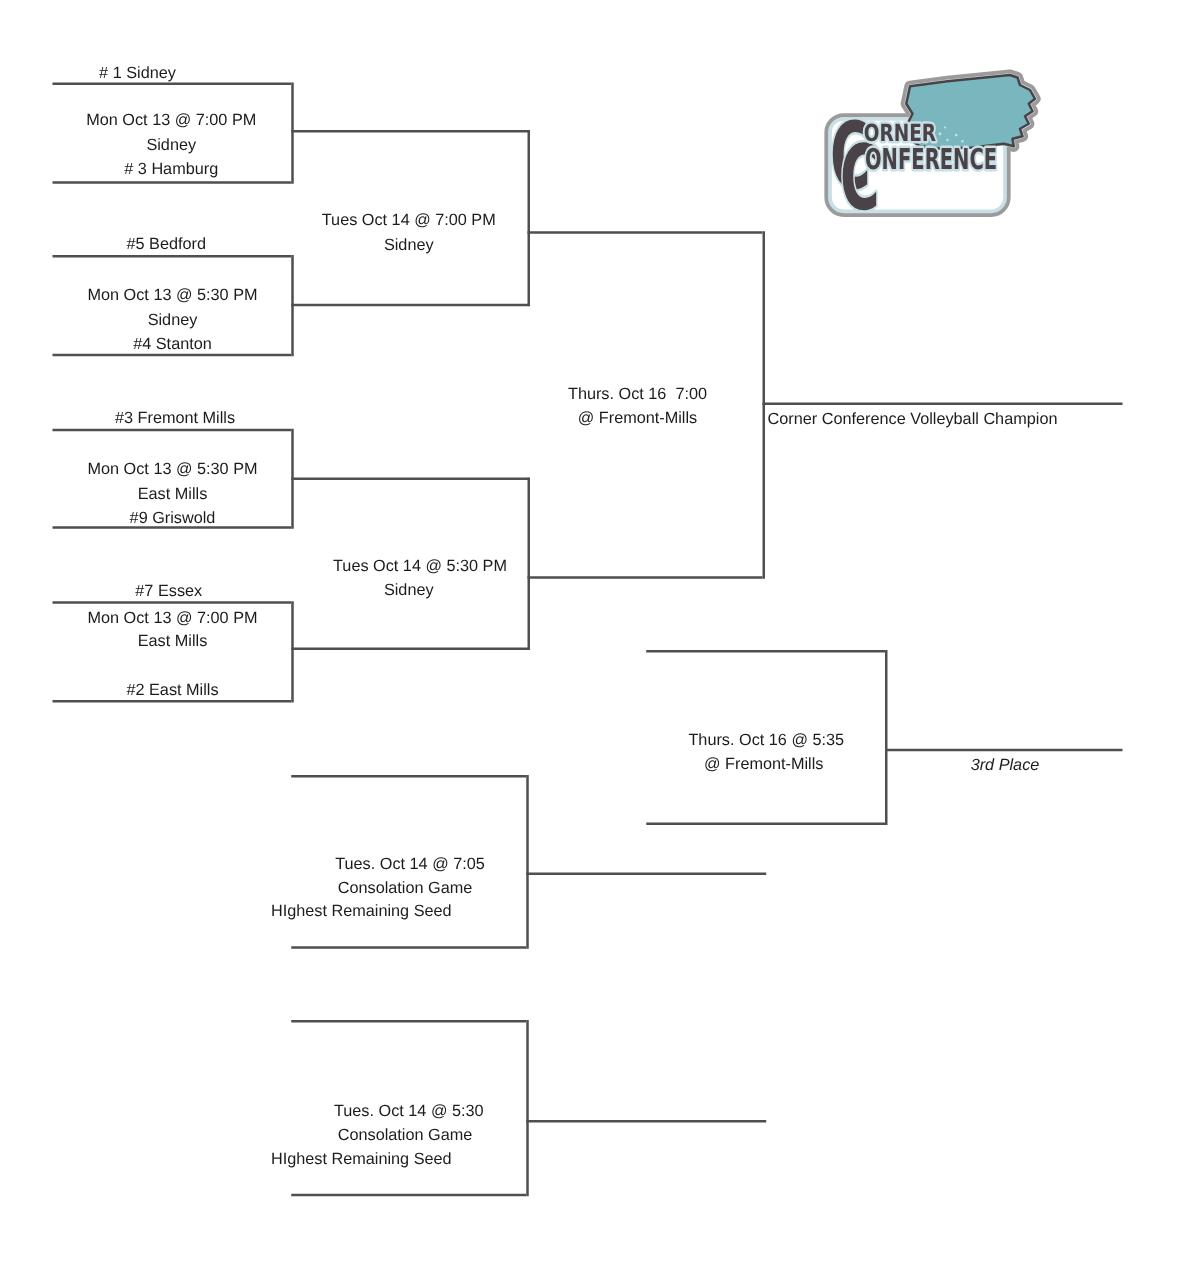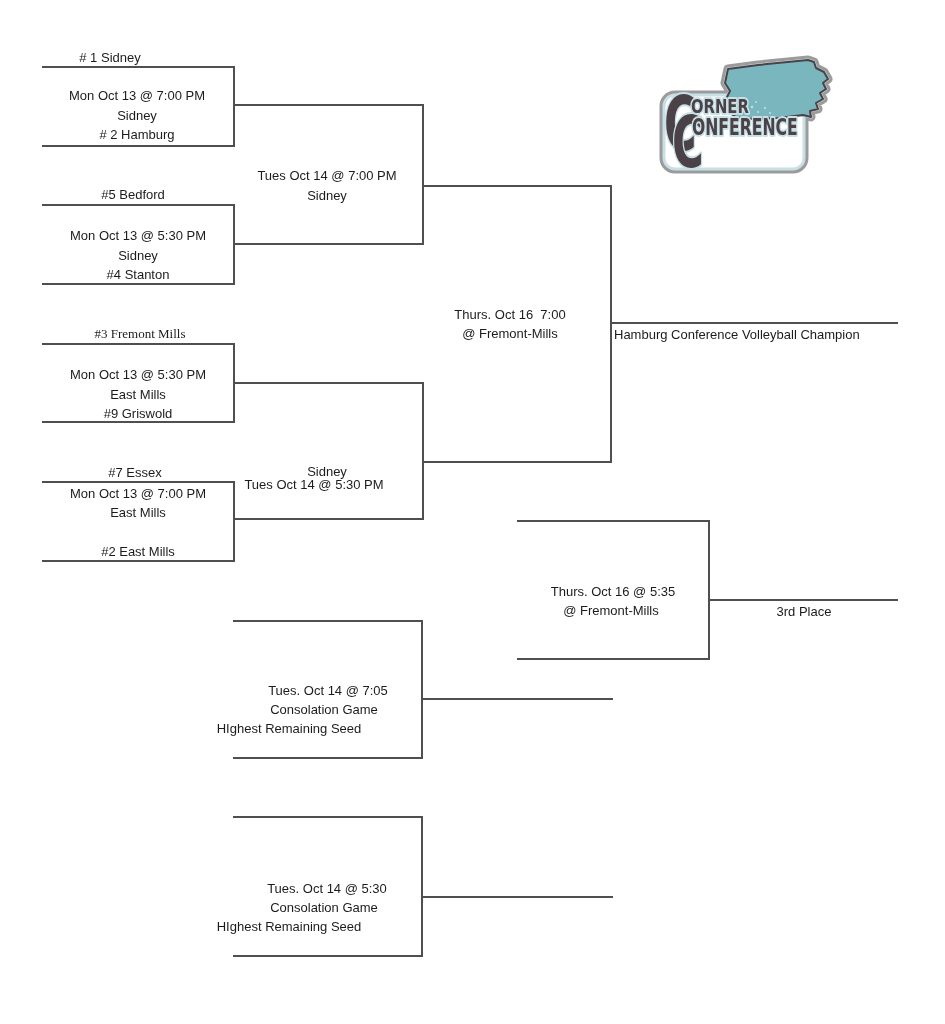--- a/index.html
+++ b/index.html
@@ -70,50 +70,50 @@
   <div class="hl" style="left:421px;top:698px;width:192px;"></div>
 
   <div class="hl" style="left:233px;top:816px;width:188px;"></div>
   <div class="hl" style="left:233px;top:955px;width:188px;"></div>
   <div class="vl" style="left:421px;top:816px;height:140.5px;"></div>
   <div class="hl" style="left:421px;top:896px;width:192px;"></div>
 
   <div class="txt" style="left:110px;top:50px;text-align:right;"># 1 Sidney</div>
   <div class="txt" style="left:137px;top:88px;">Mon Oct 13 @ 7:00 PM</div>
   <div class="txt" style="left:137px;top:108px;">Sidney</div>
-  <div class="txt" style="left:137px;top:127px;"># 2 Hamburg</div>
+  <div class="txt" style="left:137px;top:127px;"># 3 Hamburg</div>
 
   <div class="txt" style="left:133px;top:187px;">#5 Bedford</div>
   <div class="txt" style="left:138px;top:228px;">Mon Oct 13 @ 5:30 PM</div>
   <div class="txt" style="left:138px;top:248px;">Sidney</div>
   <div class="txt" style="left:138px;top:267px;">#4 Stanton</div>
 
   <div class="txt" style="left:327px;top:168px;">Tues Oct 14 @ 7:00 PM</div>
   <div class="txt" style="left:327px;top:188px;">Sidney</div>
 
-  <div class="txt" style="left:140px;top:326px;font-family:Liberation Serif, serif;">#3 Fremont Mills</div>
+  <div class="txt" style="left:140px;top:326px;">#3 Fremont Mills</div>
   <div class="txt" style="left:138px;top:367px;">Mon Oct 13 @ 5:30 PM</div>
   <div class="txt" style="left:138px;top:387px;">East Mills</div>
   <div class="txt" style="left:138px;top:406px;">#9 Griswold</div>
 
-  <div class="txt" style="left:314px;top:445px;margin-top:32px;">Tues Oct 14 @ 5:30 PM</div>
+  <div class="txt" style="left:336px;top:445px;">Tues Oct 14 @ 5:30 PM</div>
   <div class="txt" style="left:327px;top:464px;">Sidney</div>
 
   <div class="txt" style="left:135px;top:465px;">#7 Essex</div>
   <div class="txt" style="left:138px;top:486px;">Mon Oct 13 @ 7:00 PM</div>
   <div class="txt" style="left:138px;top:505px;">East Mills</div>
   <div class="txt" style="left:138px;top:544px;">#2 East Mills</div>
 
   <div class="txt" style="left:510px;top:307px;">Thurs. Oct 16  7:00</div>
   <div class="txt" style="left:510px;top:326px;">@ Fremont-Mills</div>
-  <div class="txt-l" style="left:614px;top:327px;">Hamburg Conference Volleyball Champion</div>
+  <div class="txt-l" style="left:614px;top:327px;">Corner Conference Volleyball Champion</div>
 
   <div class="txt" style="left:613px;top:584px;">Thurs. Oct 16 @ 5:35</div>
   <div class="txt" style="left:611px;top:603px;">@ Fremont-Mills</div>
-  <div class="txt" style="left:804px;top:604px;">3rd Place</div>
+  <div class="txt" style="left:804px;top:604px;font-style:italic;">3rd Place</div>
 
   <div class="txt" style="left:328px;top:683px;">Tues. Oct 14 @ 7:05</div>
   <div class="txt" style="left:324px;top:702px;">Consolation Game</div>
   <div class="txt" style="left:289px;top:721px;">HIghest Remaining Seed</div>
 
   <div class="txt" style="left:327px;top:881px;text-align:center;">Tues. Oct 14 @ 5:30</div>
   <div class="txt" style="left:324px;top:900px;">Consolation Game</div>
   <div class="txt" style="left:289px;top:919px;">HIghest Remaining Seed</div>
 
   <div id="logo">

